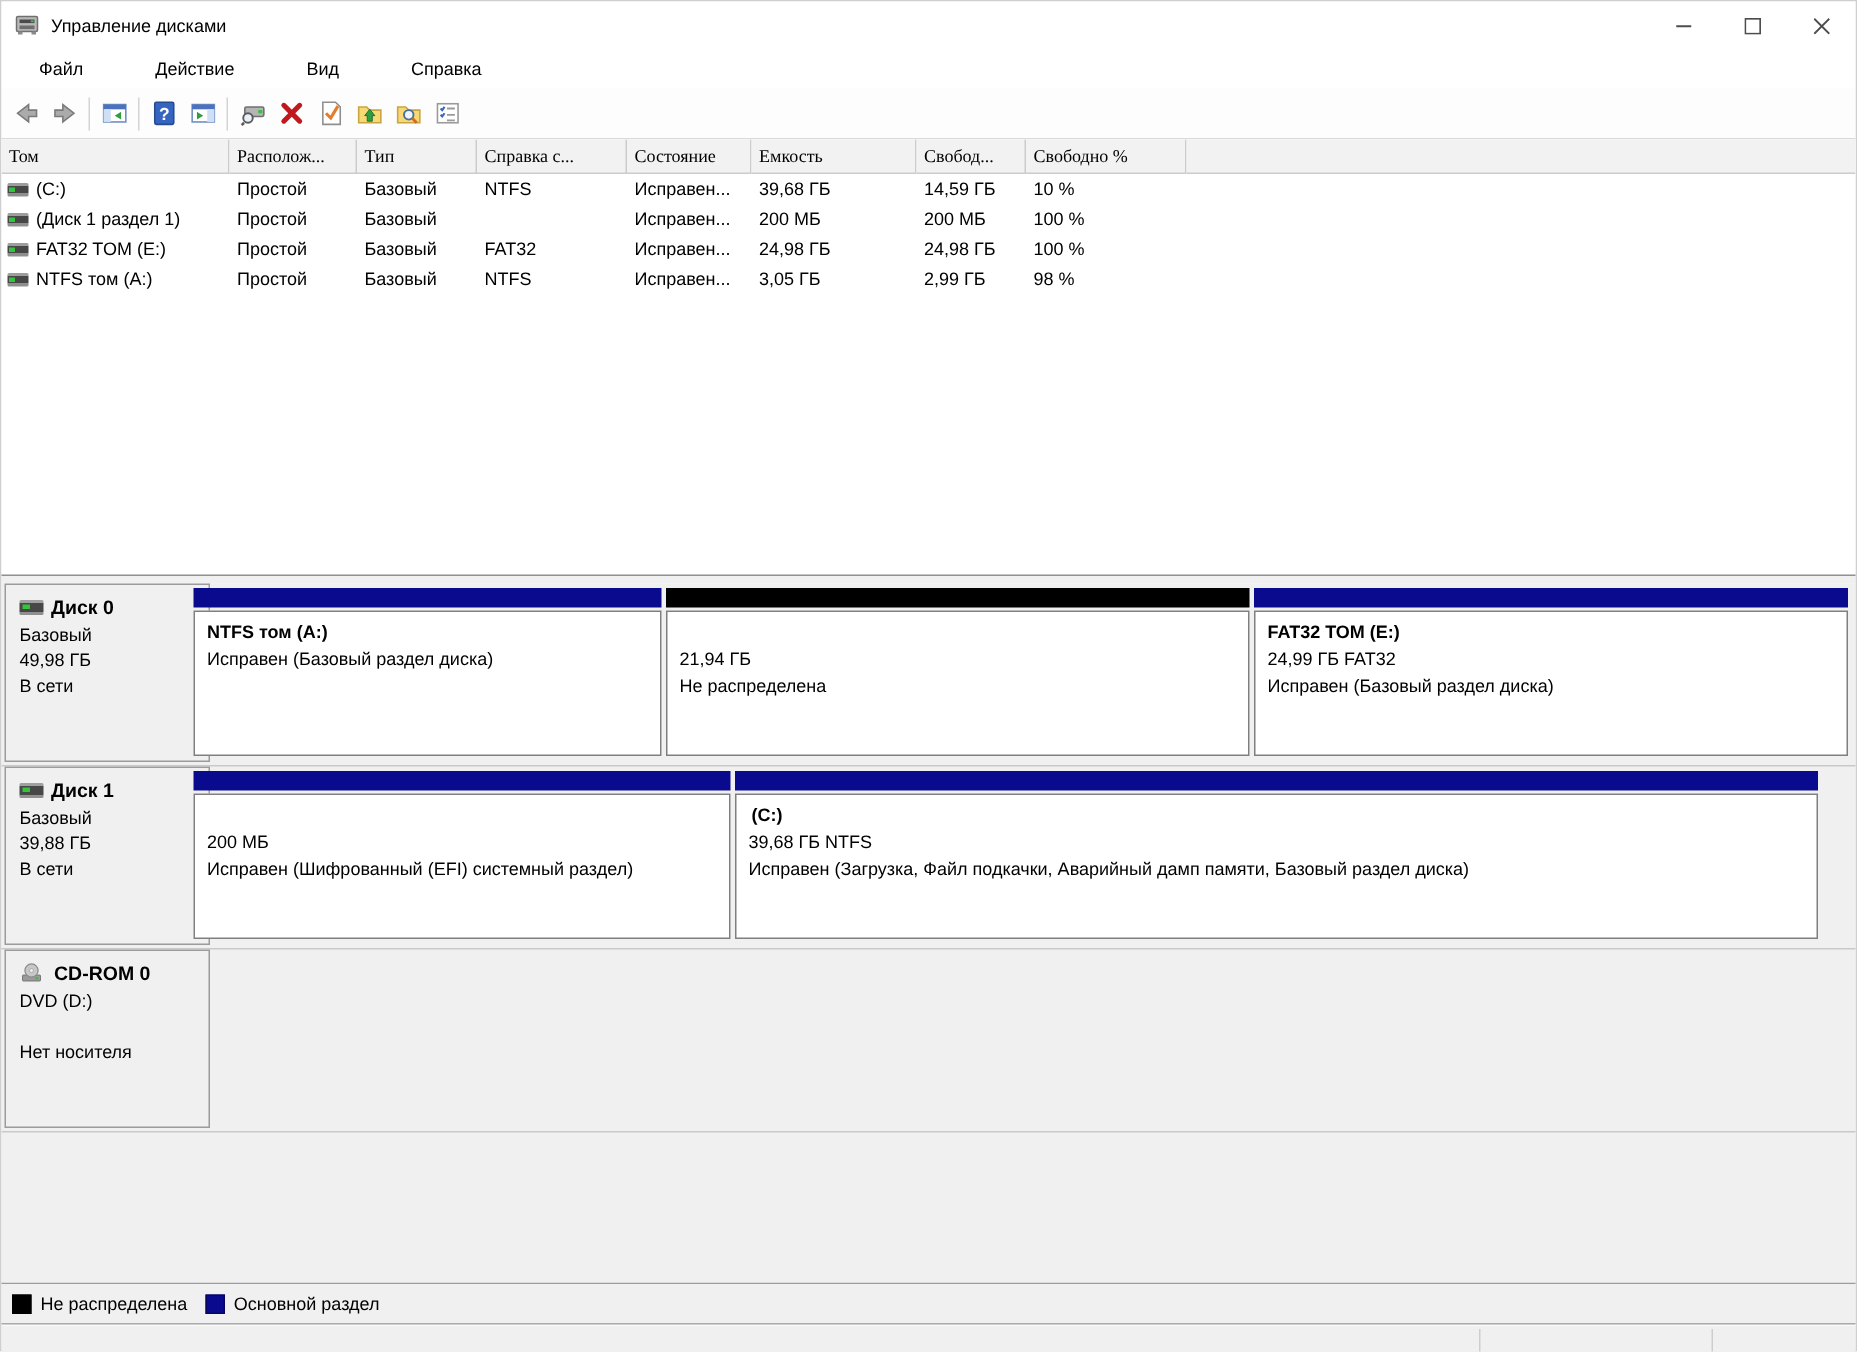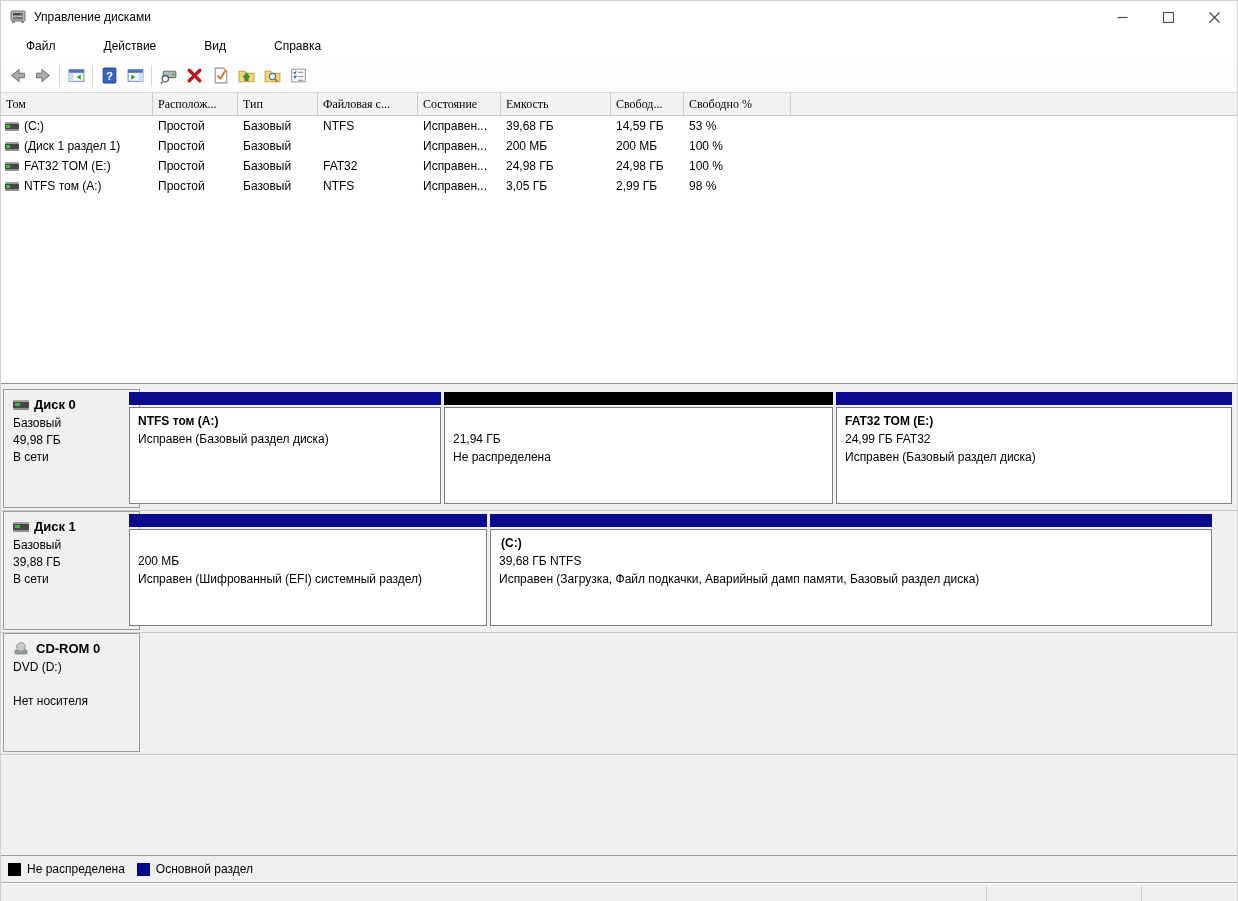--- a/index.html
+++ b/index.html
@@ -202,40 +202,40 @@
         <line x1="8.5" y1="13.5" x2="13.5" y2="13.5" stroke="#9a9a9a" stroke-width="1.2"></line>
       </svg>
     </div>
   </div>
 
   <div class="listview">
     <div class="lv-grid lv-header">
       <div class="hcell">Том</div>
       <div class="hcell">Располож...</div>
       <div class="hcell">Тип</div>
-      <div class="hcell">Файловая с...</div>
+      <div class="hcell">Справка с...</div>
       <div class="hcell">Состояние</div>
       <div class="hcell">Емкость</div>
       <div class="hcell">Свобод...</div>
       <div class="hcell">Свободно %</div>
       <div class="hcell filler"></div>
     </div>
 
     <div class="lv-grid lv-row">
       <div class="cell vol-cell">
           <span class="drive-ico"></span>
           <span>(C:)</span>
         </div>
       <div class="cell">Простой</div>
       <div class="cell">Базовый</div>
       <div class="cell">NTFS</div>
       <div class="cell">Исправен...</div>
       <div class="cell">39,68 ГБ</div>
       <div class="cell">14,59 ГБ</div>
-      <div class="cell">53 %</div>
+      <div class="cell">10 %</div>
       <div class="cell"></div>
     </div>
 
     <div class="lv-grid lv-row">
       <div class="cell vol-cell">
           <span class="drive-ico"></span>
           <span>(Диск 1 раздел 1)</span>
         </div>
       <div class="cell">Простой</div>
       <div class="cell">Базовый</div>

